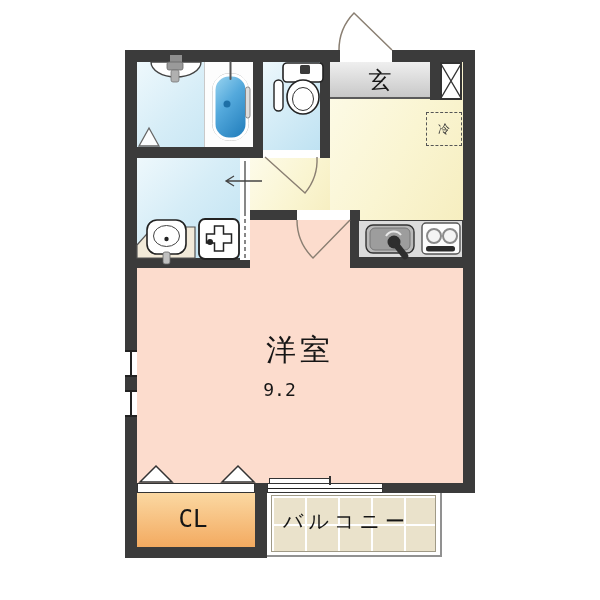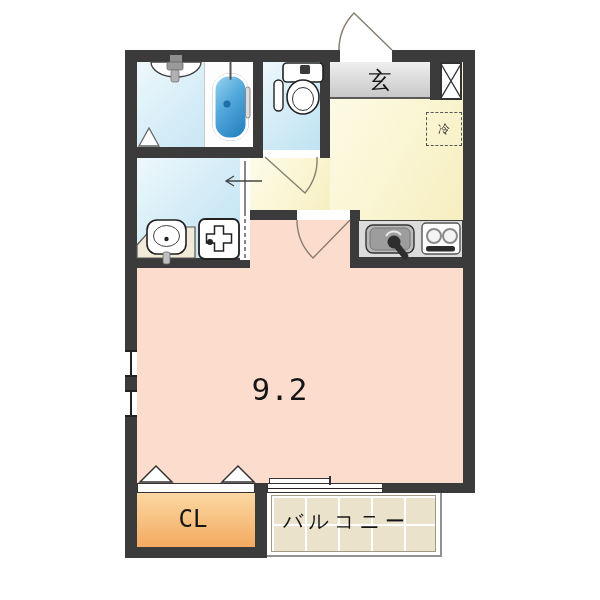--- a/index.html
+++ b/index.html
@@ -72,21 +72,22 @@
   <div class="opening" style="left:125px;top:390px;width:12px;height:27px;border-top:2px solid #222;border-bottom:2px solid #222;box-sizing:border-box;">
     <div class="abs" style="left:5px;top:0;width:1.5px;height:23px;background:#222;"></div>
   </div>
 
   <div class="abs" style="left:440px;top:62px;width:22px;height:38px;background:#fff;border:2px solid #333;box-sizing:border-box;"></div>
 
   <div class="abs" style="left:426px;top:112px;width:36px;height:34px;border:1.5px dashed #555;box-sizing:border-box;"></div>
 
   <div class="lbl" style="left:330px;top:62px;width:100px;height:36px;font-size:23px;">玄</div>
   <div class="lbl" style="left:426px;top:112px;width:36px;height:34px;font-size:12px;color:#333;">冷</div>
-  <div class="lbl" style="left:137px;top:372px;width:285px;height:34px;font-size:31px;font-family:'DejaVu Sans Mono',monospace;">9.2</div>
+  <div class="lbl" style="left:137px;top:330px;width:326px;height:40px;font-size:30px;letter-spacing:4px;">洋室</div>
+  <div class="lbl" style="left:137px;top:372px;width:285px;height:34px;font-size:18px;font-family:'DejaVu Sans Mono',monospace;">9.2</div>
   <div class="lbl" style="left:137px;top:493px;width:112px;height:52px;font-size:24px;font-family:'DejaVu Sans Mono',monospace;text-align:center;">CL</div>
   <div class="lbl" style="left:260px;top:506px;width:173px;height:30px;font-size:20px;letter-spacing:5px;">バルコニー</div>
 
   <svg width="600" height="600" viewBox="0 0 600 600">
     <defs>
       <linearGradient id="tg" x1="0" y1="0" x2="0.6" y2="1">
         <stop offset="0" stop-color="#9ed7f1"></stop>
         <stop offset="0.5" stop-color="#54a9dc"></stop>
         <stop offset="1" stop-color="#2b86c2"></stop>
       </linearGradient>

